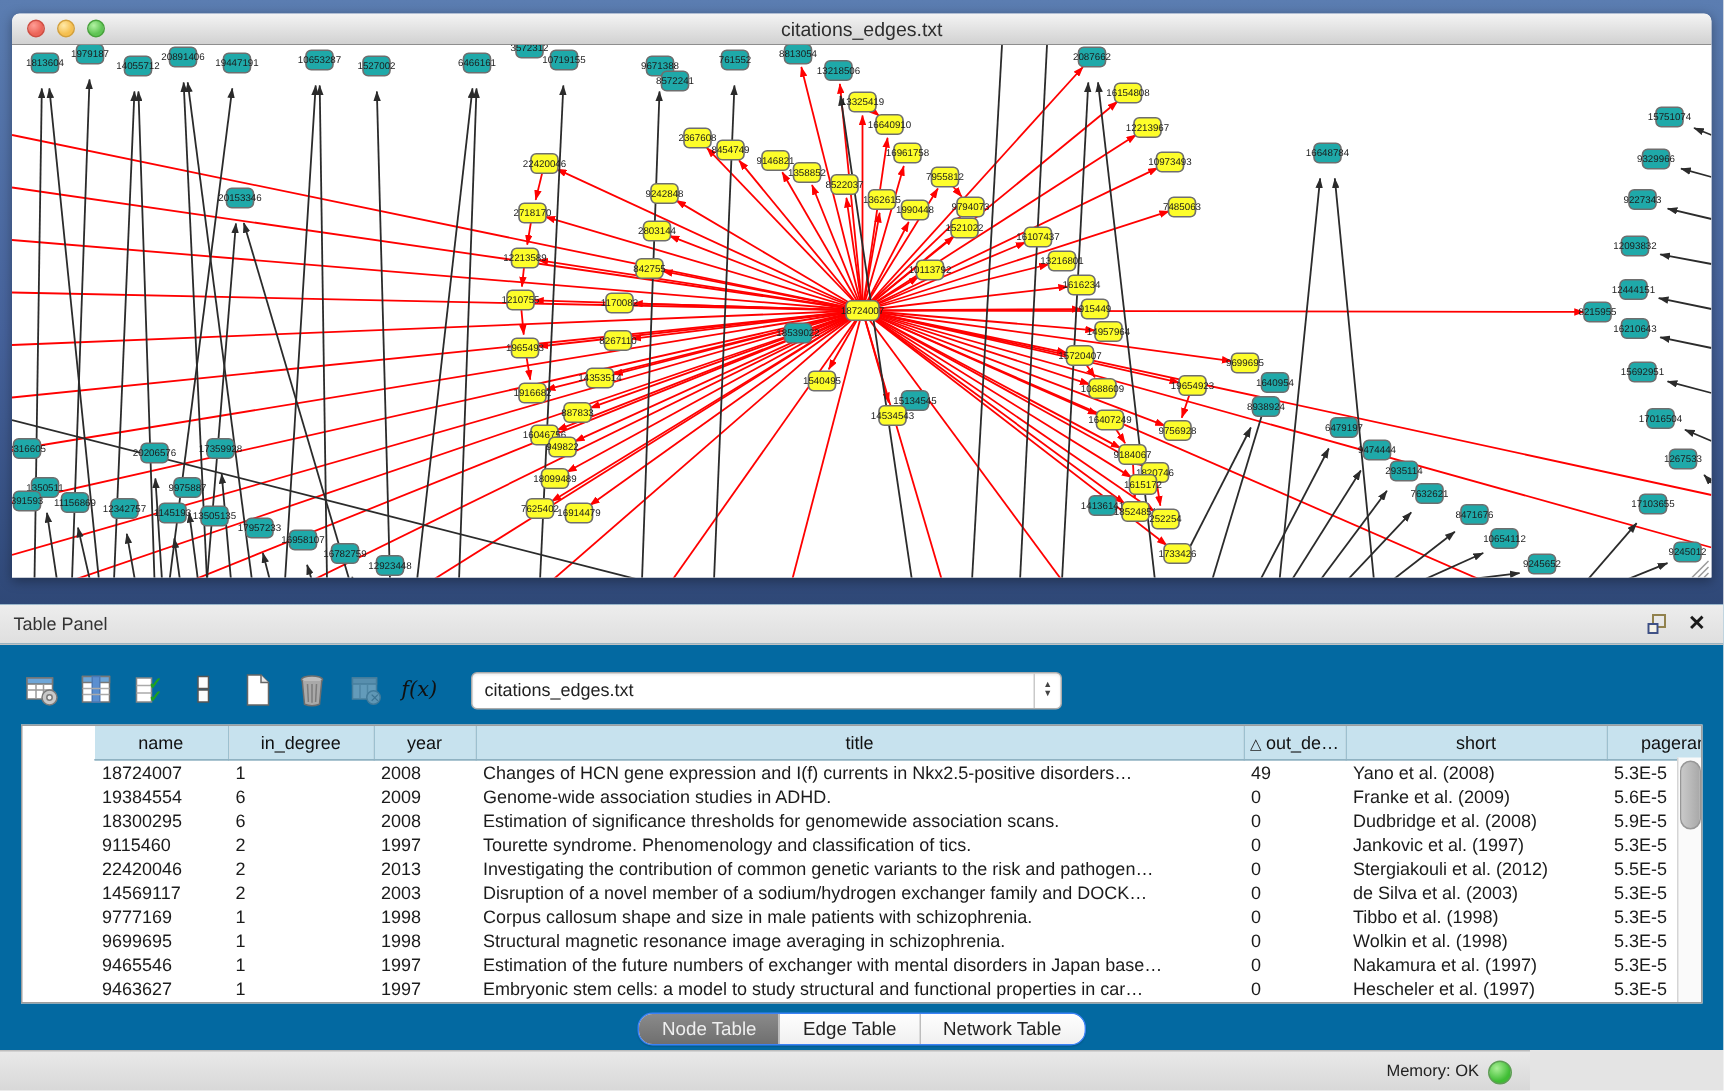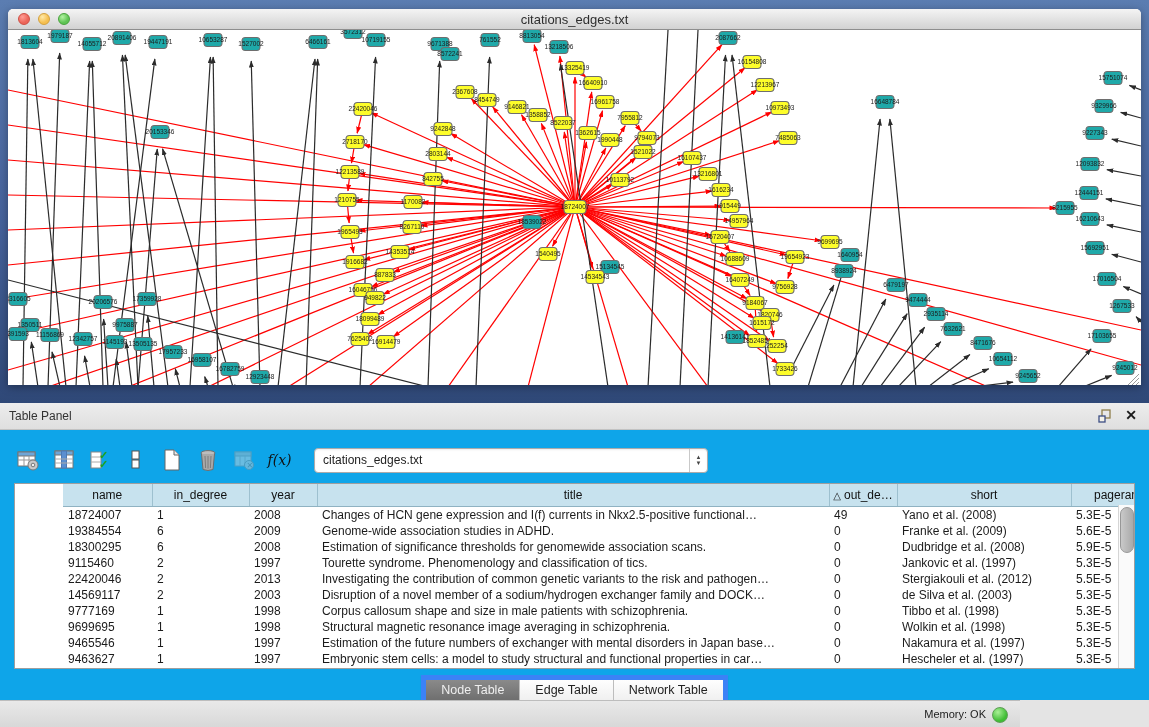--- a/index.html
+++ b/index.html
@@ -17,21 +17,21 @@
   .light{width:12px;height:12px;border-radius:50%;box-sizing:border-box;}
   .light.r{background:radial-gradient(circle at 35% 30%,#FF9D95,#EC6559 60%);border:1px solid #CE4E43;}
   .light.y{background:radial-gradient(circle at 35% 30%,#FFE9A8,#F5BF4F 60%);border:1px solid #D3A03C;}
   .light.g{background:radial-gradient(circle at 35% 30%,#B2F2A2,#5FC454 60%);border:1px solid #47A23B;}
   .win-title{position:absolute;left:0;right:0;top:3px;text-align:center;
     font-size:13px;color:#2E2E2E;}
   .net-canvas{position:relative;width:1133px;height:356px;background:#FFFFFF;}
   .net-canvas svg{display:block;}
   
   .table-section{position:absolute;left:0;top:403px;width:1149px;height:297px;
-    background:#0ea5e9;box-sizing:border-box;}
+    background:#0369a1;box-sizing:border-box;}
   .panel-header{height:26px;background:linear-gradient(#EDEDED,#DFDFDF);
     border-bottom:1px solid #C2C2C2;position:relative;}
   .panel-title{position:absolute;left:9px;top:6px;font-size:12px;color:#333;}
   .panel-float{position:absolute;right:36px;top:5px;width:16px;height:16px;cursor:pointer;}
   .panel-close{position:absolute;right:12px;top:4px;font-size:14px;font-weight:bold;
     color:#1A1A1A;cursor:pointer;}
   .toolbar{position:absolute;left:14px;top:40px;height:34px;display:flex;align-items:center;gap:9px;}
   .tbtn{width:27px;height:27px;display:flex;align-items:center;justify-content:center;
     position:relative;cursor:pointer;}
   .fx{font-family:"DejaVu Serif",serif;font-style:italic;font-size:14px;color:#111;}
@@ -50,21 +50,21 @@
     font-weight:normal;color:#111;height:20px;text-align:center;overflow:hidden;white-space:nowrap;}
   table.grid td{height:16px;color:#1B1B1B;padding:0 0 0 5px;overflow:hidden;
     white-space:nowrap;text-overflow:clip;}
   .sort-tri{font-size:10px;margin-right:3px;color:#222;}
   .vscroll{position:absolute;right:0;top:21px;bottom:0;width:15px;background:#FAFAFA;
     border-left:1px solid #D5D5D5;}
   .vthumb{position:absolute;left:1px;top:2px;width:12px;height:44px;border-radius:7px;
     background:linear-gradient(90deg,#C9C9C9,#A9A9A9);border:1px solid #979797;}
   
   .tabs{position:absolute;left:0;right:0;top:272px;display:flex;justify-content:center;}
-  .seg{display:flex;border:5px solid #3b82f6;border-radius:0;overflow:hidden;
+  .seg{display:flex;border:1px solid #3b82f6;border-radius:10px;overflow:hidden;
     background:#FCFCFC;box-shadow:0 1px 1px rgba(0,0,0,.12);}
   .seg-btn{padding:3px 15px;font-size:12.5px;color:#222;border-right:1px solid #BDBDBD;
     cursor:pointer;background:linear-gradient(#FEFEFE,#F0F0F0);}
   .seg-btn:last-child{border-right:none;}
   .seg-btn.sel{background:linear-gradient(#8A8A8A,#6F6F6F);color:#EFEFEF;}
   
   .statusbar{position:absolute;left:0;top:700px;width:1020px;height:27px;
     background:linear-gradient(#E9E9E9,#D8D8D8);border-top:1px solid #BDBDBD;box-sizing:border-box;}
   .mem{position:absolute;right:34px;top:7px;font-size:11px;color:#222;}
   .memdot{position:absolute;right:12px;top:6px;width:14px;height:14px;border-radius:50%;
@@ -804,21 +804,21 @@
             <th><span class="sort-tri">△</span>out_de…</th>
             <th>short</th>
             <th>pagerank</th>
           </tr>
         </thead>
       <tbody id="grid-body">
           <tr>
             <td>18724007</td>
             <td>1</td>
             <td>2008</td>
-            <td>Changes of HCN gene expression and I(f) currents in Nkx2.5-positive functional…</td>
+            <td>Changes of HCN gene expression and I(f) currents in Nkx2.5-positive disorders…</td>
             <td>49</td>
             <td>Yano et al. (2008)</td>
             <td>5.3E-5</td>
           </tr>
           <tr>
             <td>19384554</td>
             <td>6</td>
             <td>2009</td>
             <td>Genome-wide association studies in ADHD.</td>
             <td>0</td>

